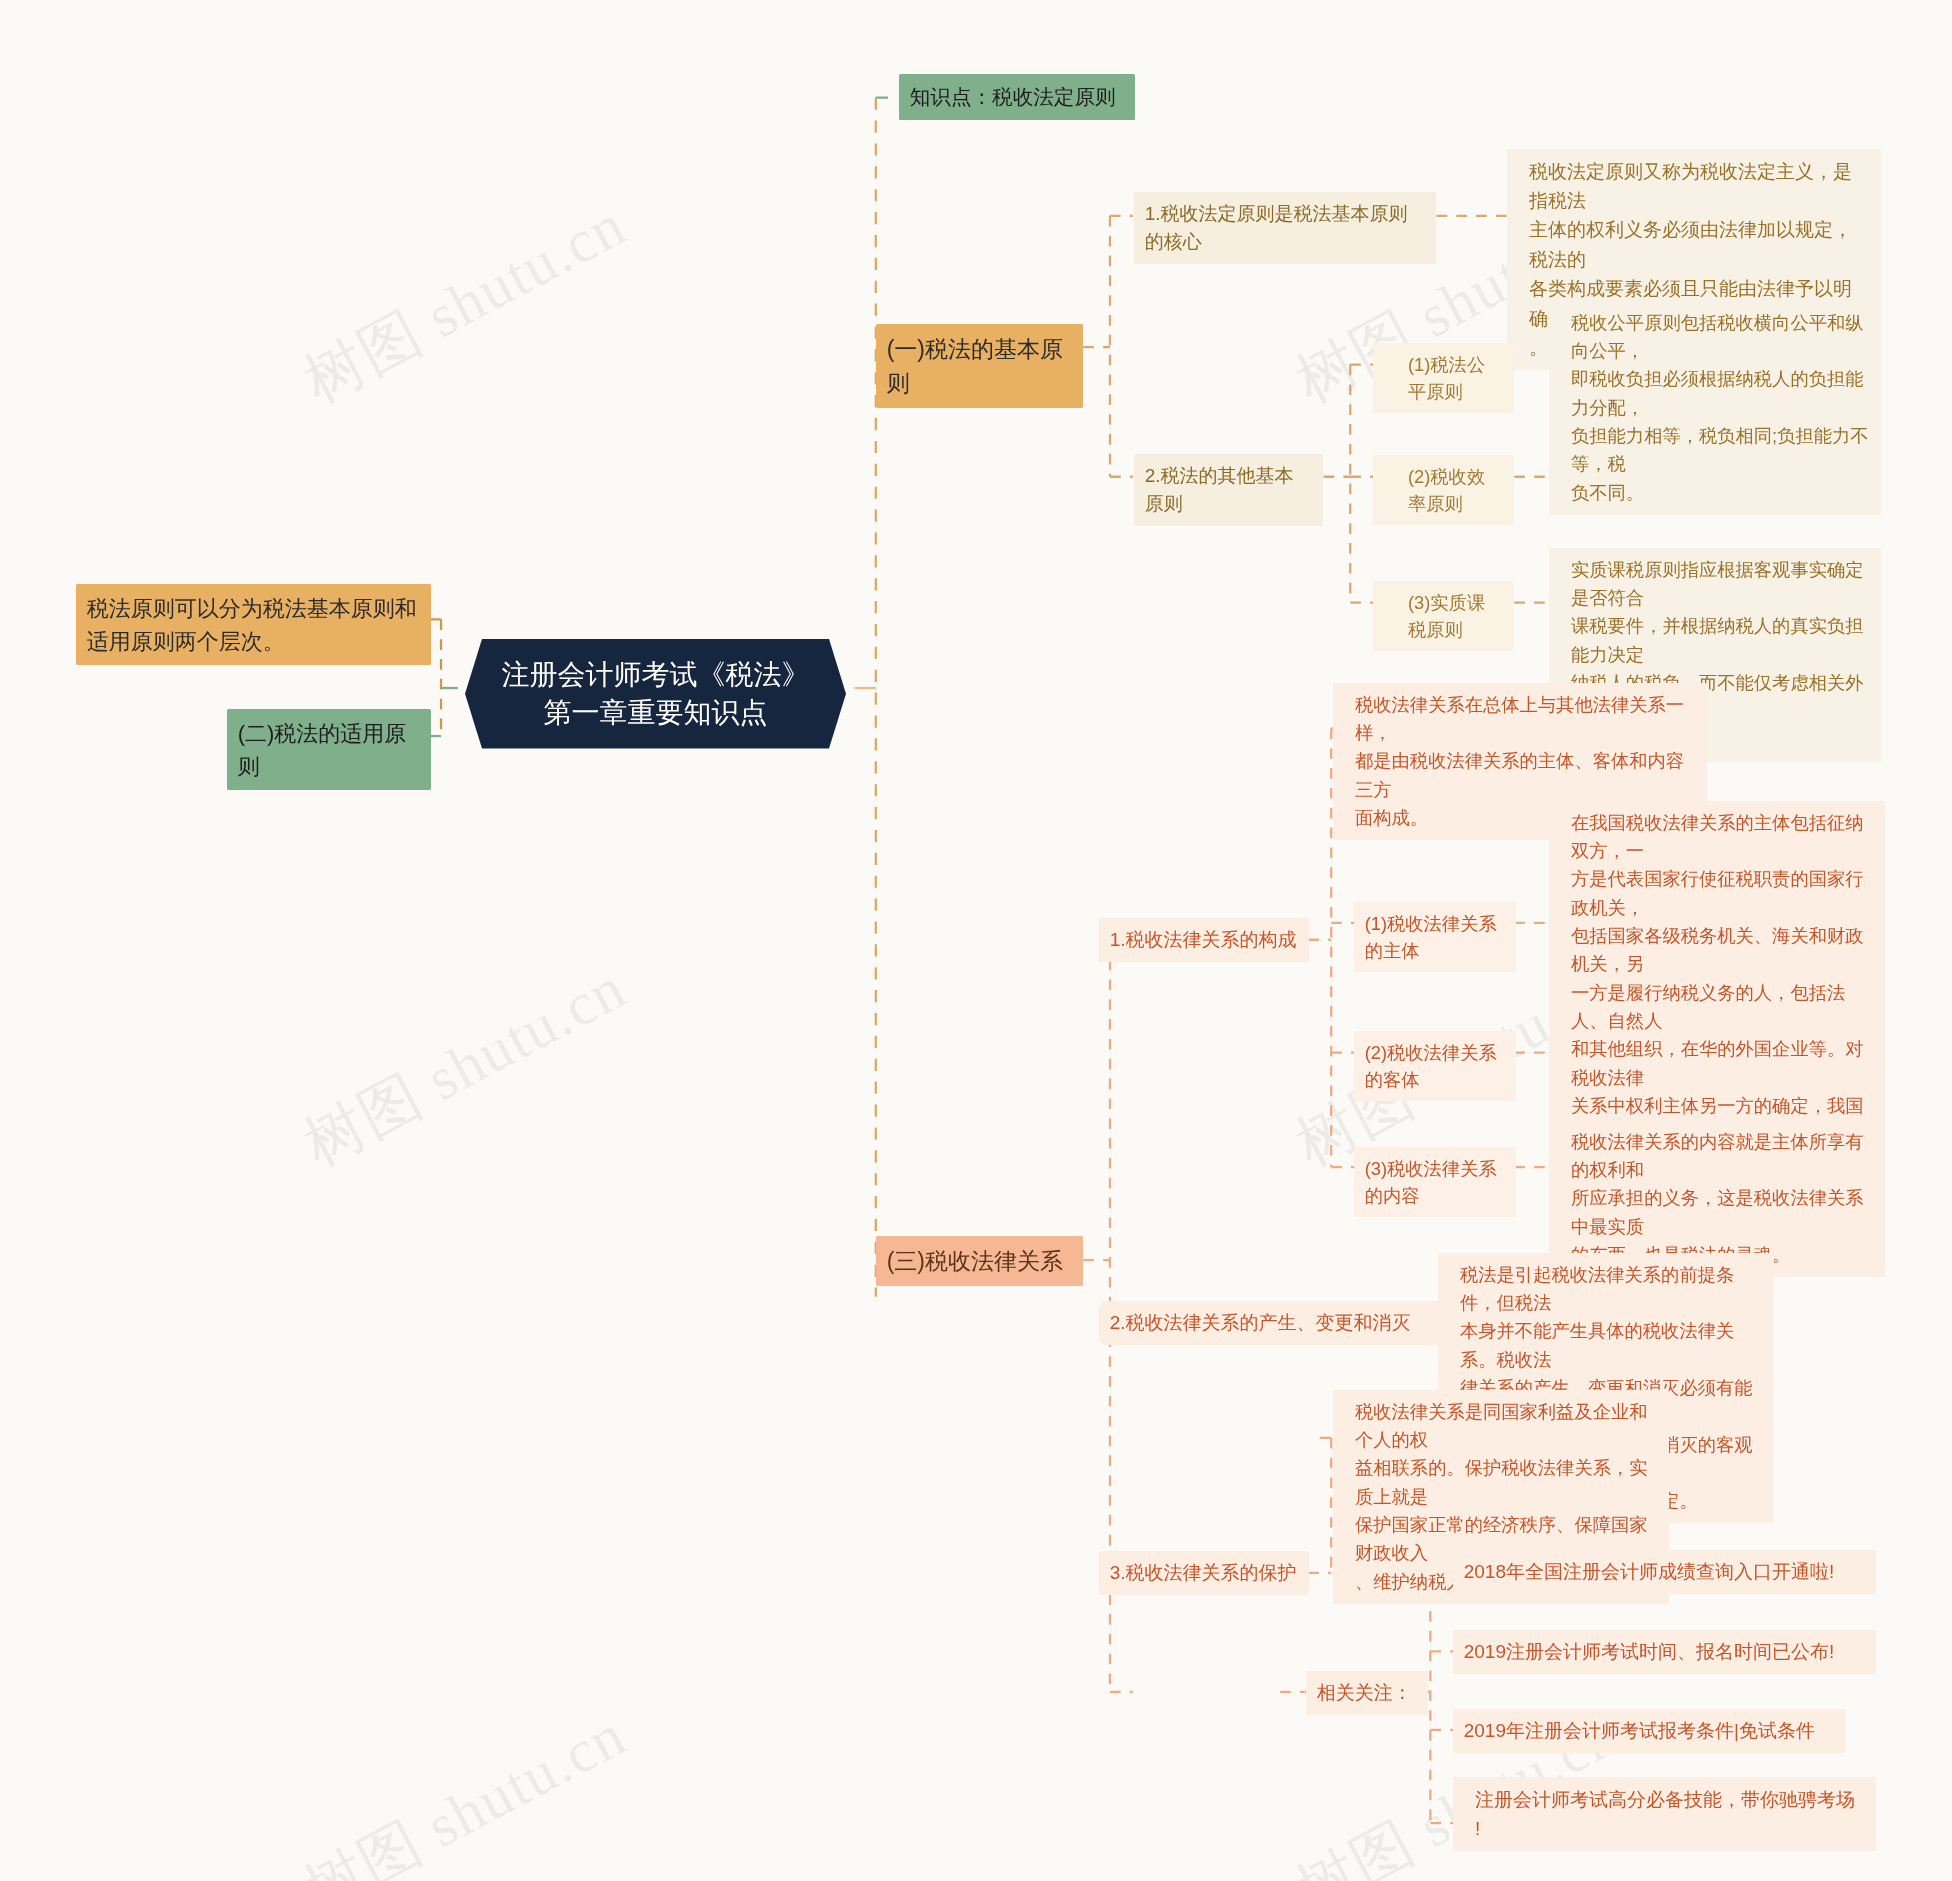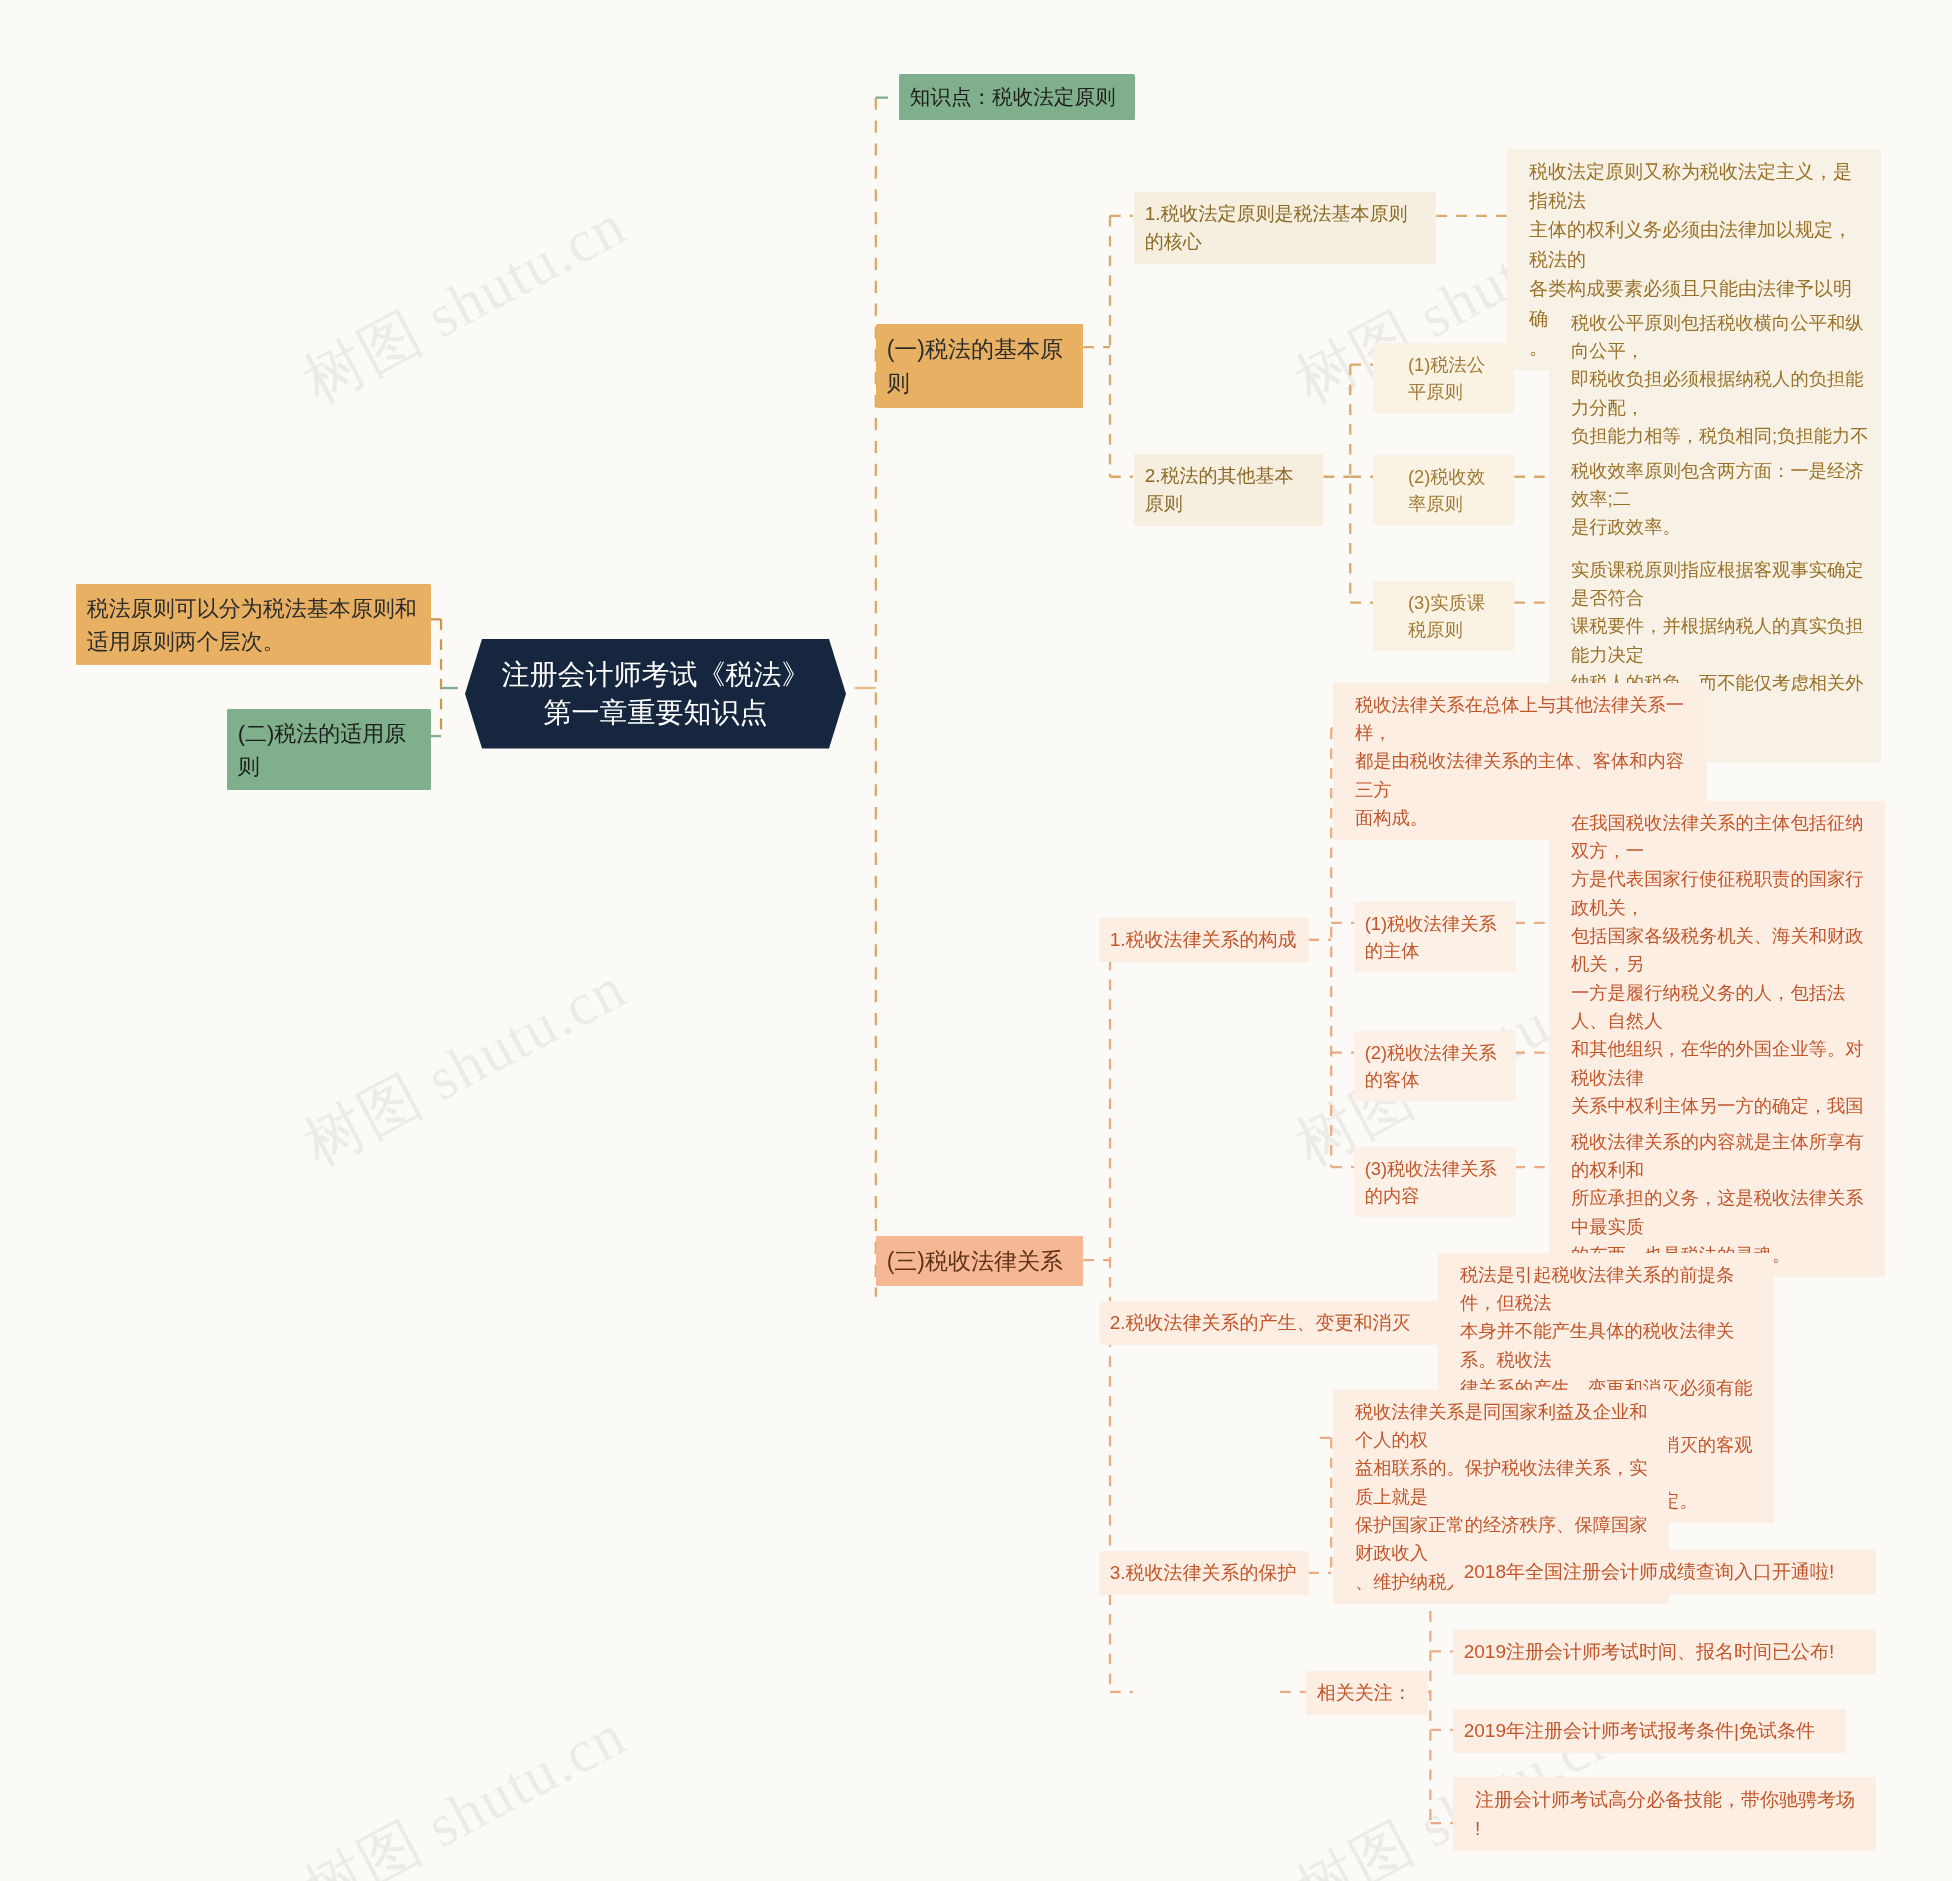--- a/index.html
+++ b/index.html
@@ -159,22 +159,20 @@
 
   <div class="node n-orange-lite" style="left:1134px; top:454px; width:189px; font-size:19px;">2.税法的其他基本原则</div>
 
   <div class="node n-cream2" style="left:1373px; top:343px; width:141px; font-size:18.3px;">(1)税法公平原则</div>
   <div class="node n-cream wrapbox" style="left:1549px; top:301px; width:332px; font-size:18.3px; line-height:1.55;">税收公平原则包括税收横向公平和纵向公平，
 即税收负担必须根据纳税人的负担能力分配，
 负担能力相等，税负相同;负担能力不等，税
 负不同。</div>
 
   <div class="node n-cream2" style="left:1373px; top:455px; width:141px; font-size:18.3px;">(2)税收效率原则</div>
-  <div class="node n-cream wrapbox" style="left:1549px; top:449px; width:332px; font-size:18.3px; line-height:1.55;">税收效率原则包含两方面：一是经济效率;二
-是行政效率。</div>
 
   <div class="node n-cream2" style="left:1373px; top:581px; width:141px; font-size:18.3px;">(3)实质课税原则</div>
   <div class="node n-cream wrapbox" style="left:1549px; top:548px; width:332px; font-size:18.3px; line-height:1.55;">实质课税原则指应根据客观事实确定是否符合
 课税要件，并根据纳税人的真实负担能力决定
 纳税人的税负，而不能仅考虑相关外观和形式
 。</div>
 
   <div class="node n-salmon" style="left:876px; top:1236px; width:207px; font-size:23px;">(三)税收法律关系</div>
 
   <div class="node n-peach" style="left:1099px; top:918px; width:210px; font-size:19px;">1.税收法律关系的构成</div>

